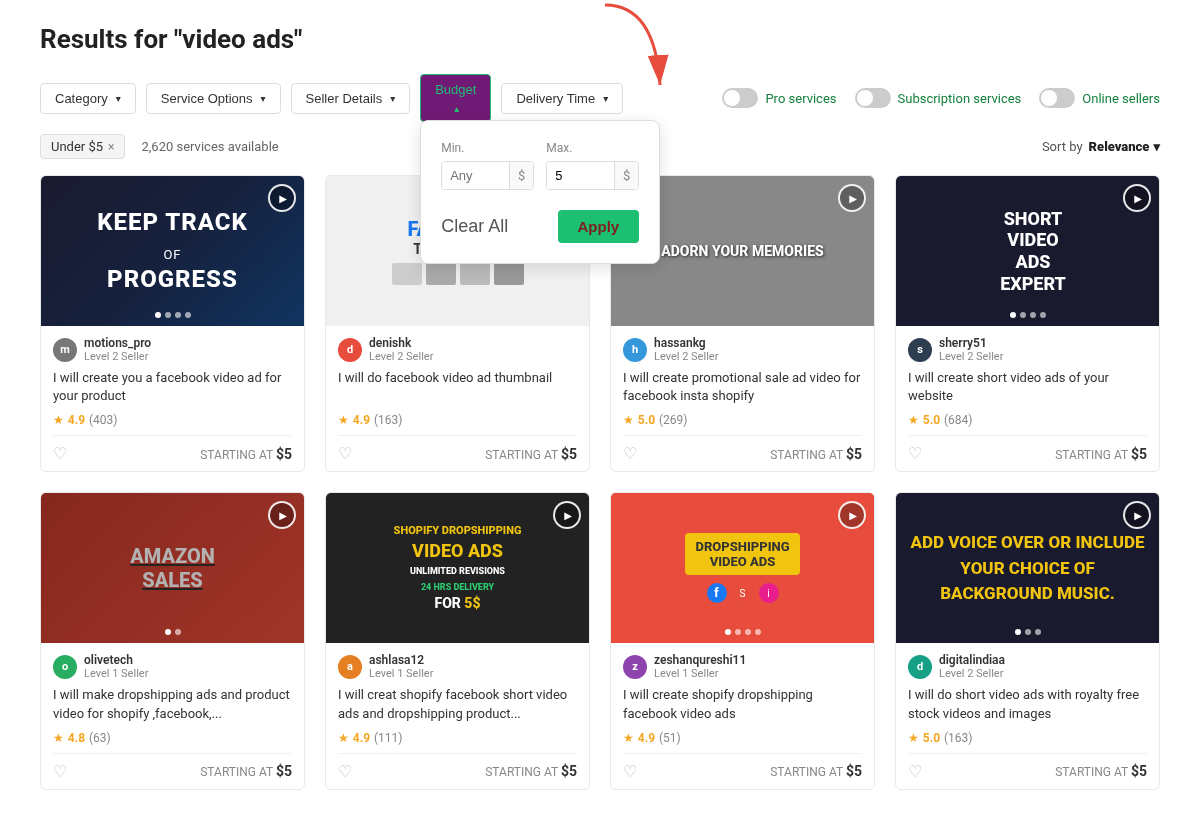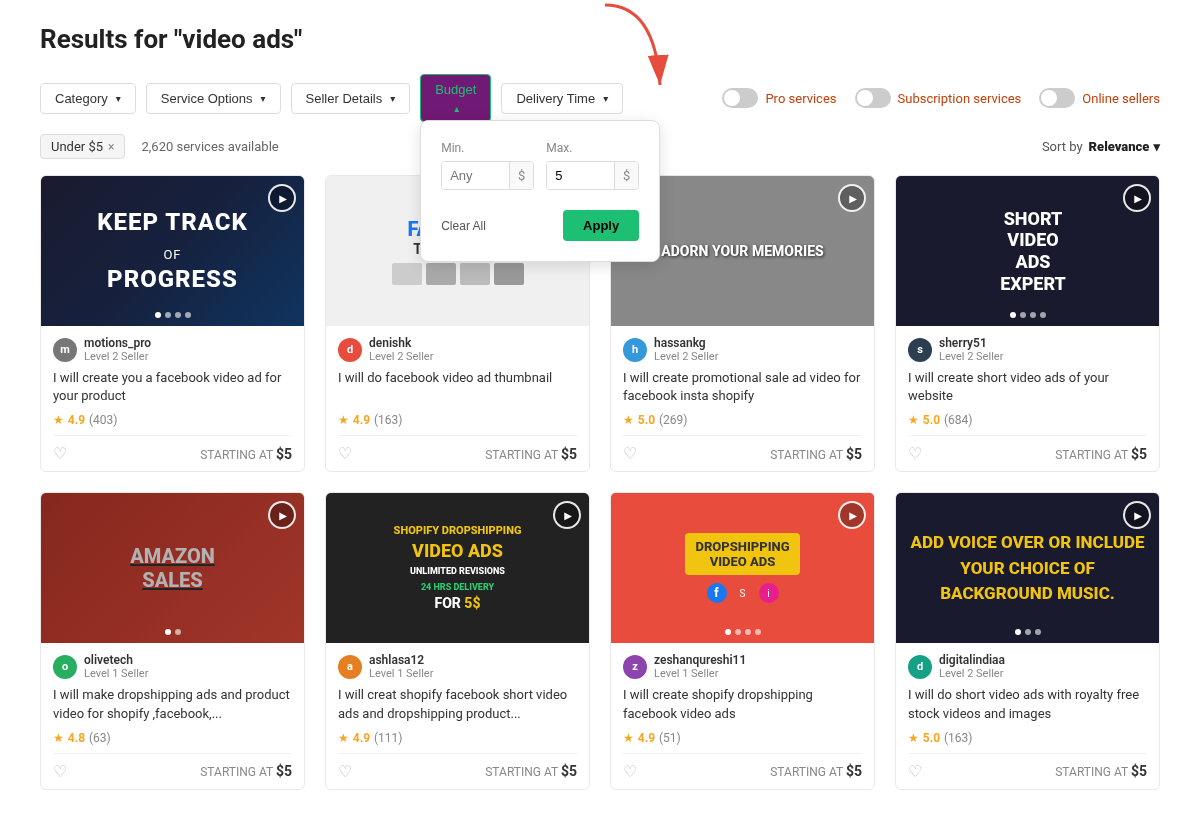--- a/index.html
+++ b/index.html
@@ -11,21 +11,21 @@
     
     .filters-row { display: flex; align-items: center; gap: 10px; margin-bottom: 12px; flex-wrap: nowrap; }
     
     .filter-btn { display: flex; align-items: center; gap: 6px; padding: 7px 14px; border: 1px solid #ddd; border-radius: 4px; background: #fff; font-size: 13px; cursor: pointer; color: #333; white-space: nowrap; }
     .filter-btn.active { border-color: #1dbf73; color: #1dbf73; background: #701a75; flex-direction: column; }
     .filter-btn .chevron { font-size: 10px; margin-left: 2px; }
     
     .toggle-group { display: flex; align-items: center; gap: 7px; margin-left: 8px; }
     .toggle-track { width: 36px; height: 20px; border-radius: 10px; background: #ccc; position: relative; cursor: pointer; }
     .toggle-thumb { width: 16px; height: 16px; border-radius: 50%; background: #fff; position: absolute; top: 2px; left: 2px; transition: left 0.2s; }
-    .toggle-label { font-size: 13px; color: #c2410c; white-space: nowrap; }
+    .toggle-label { font-size: 13px; color: #15803d; white-space: nowrap; }
     
     .sub-row { display: flex; align-items: center; justify-content: space-between; margin-bottom: 16px; }
     .tag-row { display: flex; gap: 8px; align-items: center; }
     .tag { display: flex; align-items: center; gap: 5px; background: #f5f5f5; border: 1px solid #ddd; border-radius: 4px; padding: 4px 10px; font-size: 13px; }
     .tag .close { cursor: pointer; color: #888; font-size: 12px; }
     .count-text { font-size: 13px; color: #666; }
     
     .sort-row { display: flex; align-items: center; gap: 6px; font-size: 13px; }
     .sort-label { color: #555; }
     .sort-value { font-weight: 700; color: #222; cursor: pointer; display: flex; align-items: center; gap: 4px; }
@@ -33,22 +33,22 @@
     
     .budget-dropdown { position: relative; display: inline-block; }
     .budget-popup { position: absolute; top: 46px; left: 0; background: #fff; border: 1px solid #ddd; border-radius: 8px; padding: 20px; width: 240px; z-index: 100; box-shadow: 0 4px 16px rgba(0,0,0,0.12); }
     .budget-fields { display: flex; gap: 12px; margin-bottom: 20px; }
     .budget-field { flex: 1; }
     .budget-field label { font-size: 12px; color: #888; display: block; margin-bottom: 6px; }
     .budget-input-wrap { display: flex; align-items: center; border: 1px solid #ddd; border-radius: 4px; overflow: hidden; }
     .budget-input-wrap input { width: 100%; border: none; outline: none; padding: 6px 8px; font-size: 13px; }
     .budget-input-wrap span { padding: 6px 8px; background: #f9f9f9; color: #888; border-left: 1px solid #ddd; font-size: 13px; }
     .budget-actions { display: flex; justify-content: space-between; align-items: center; }
-    .clear-all-btn { background: none; border: none; cursor: pointer; font-size: 12px; color: #555; }
-    .apply-btn { background: #1dbf73; color: #000000; border: none; border-radius: 4px; padding: 8px 20px; font-size: 13px; font-weight: 600; cursor: pointer; }
+    .clear-all-btn { background: none; border: none; cursor: pointer; font-size: 18px; color: #555; }
+    .apply-btn { background: #1dbf73; color: #7f1d1d; border: none; border-radius: 4px; padding: 8px 20px; font-size: 15px; font-weight: 600; cursor: pointer; }
     
     
     .cards-grid { display: grid; grid-template-columns: repeat(4, 1fr); gap: 20px; }
     
     .card { border-radius: 6px; overflow: hidden; border: 1px solid #e8e8e8; background: #fff; }
     .card-image { position: relative; width: 100%; height: 150px; overflow: hidden; background: #ccc; }
     .card-play { position: absolute; top: 8px; right: 8px; width: 28px; height: 28px; border-radius: 50%; border: 2px solid rgba(255,255,255,0.9); background: rgba(0,0,0,0.3); display: flex; align-items: center; justify-content: center; cursor: pointer; }
     .card-play::after { content: '▶'; font-size: 10px; color: #fff; margin-left: 2px; }
     .card-dots { position: absolute; bottom: 8px; left: 50%; transform: translateX(-50%); display: flex; gap: 4px; }
     .card-dot { width: 6px; height: 6px; border-radius: 50%; background: rgba(255,255,255,0.6); }

